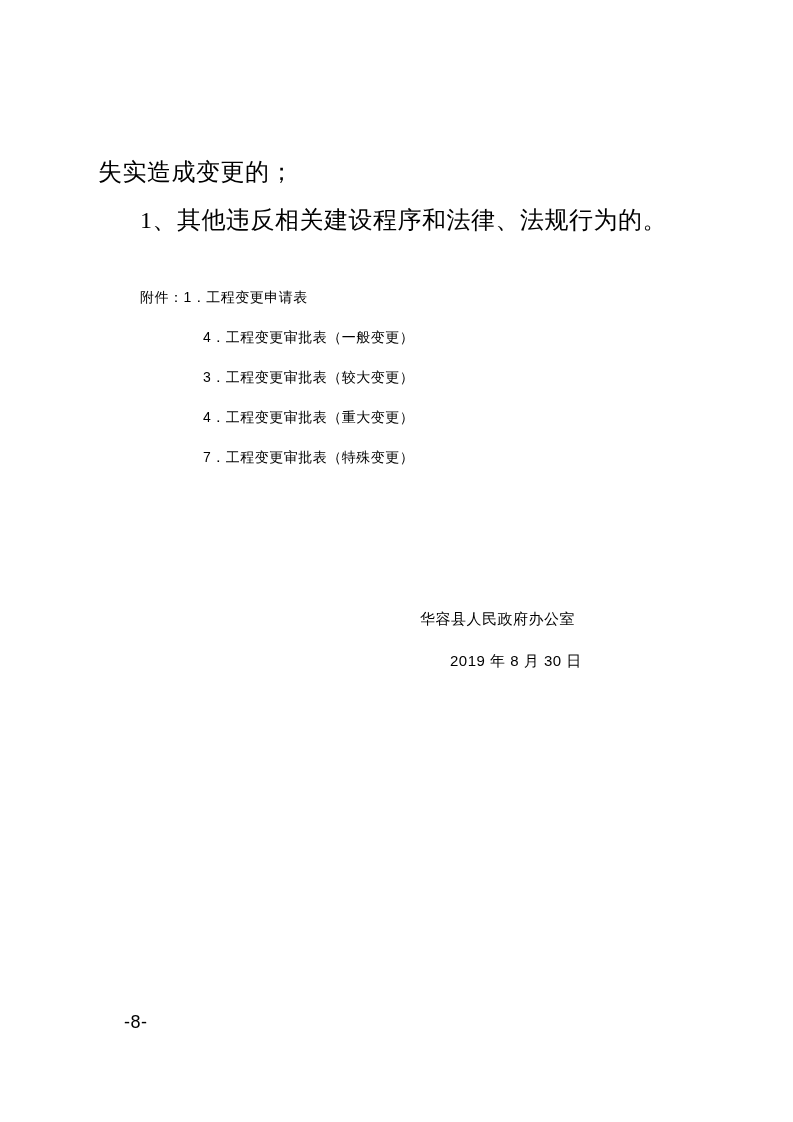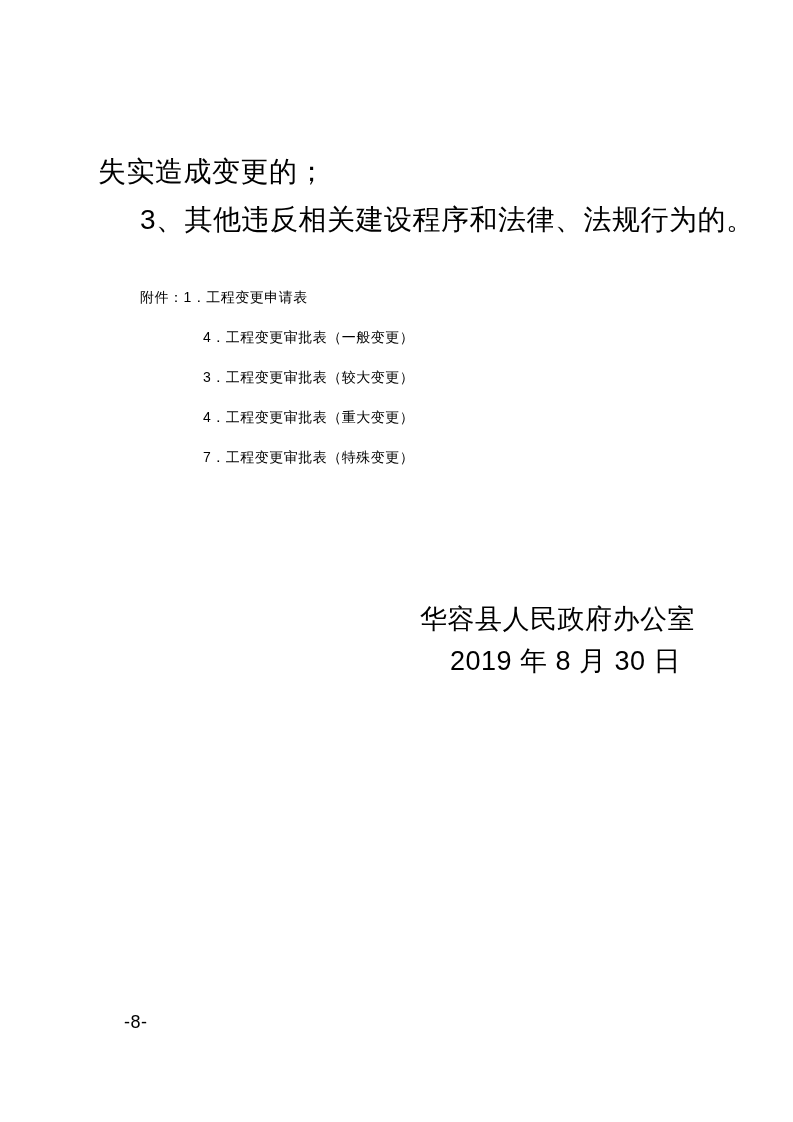--- a/index.html
+++ b/index.html
@@ -16,24 +16,25 @@
     color: #000000;
     overflow: hidden;
   }
   .body-text {
     position: absolute;
     left: 98px;
     top: 148px;
     width: 620px;
   }
   .para {
-    font-size: 28px;
+    font-size: 24px;
     line-height: 48px;
     letter-spacing: 0.5px;
     white-space: pre;
+    font-family: Liberation Serif, serif;
   }
   .para.indent {
     text-indent: 42px;
   }
   .attach-block {
     position: absolute;
     left: 140px;
     top: 277px;
     width: 560px;
   }
@@ -46,21 +47,21 @@
   .attach-line.sub {
     padding-left: 63px;
   }
   .signature {
     position: absolute;
     left: 420px;
     top: 598px;
     width: 320px;
   }
   .sig-line {
-    font-size: 27px;
+    font-size: 15px;
     line-height: 42px;
     letter-spacing: 0.5px;
     white-space: pre;
   }
   .sig-line.date {
     padding-left: 30px;
   }
   .page-number {
     position: absolute;
     left: 124px;
@@ -69,21 +70,21 @@
     letter-spacing: 0.5px;
   }
 </style>
 </head>
 <body>
 
 <div class="page">
 
   <div class="body-text">
     <div class="para">失实造成变更的；</div>
-    <div class="para indent">3、其他违反相关建设程序和法律、法规行为的。</div>
+    <div class="para indent">1、其他违反相关建设程序和法律、法规行为的。</div>
   </div>
 
   <div class="attach-block">
     <div class="attach-line">附件：1．工程变更申请表</div>
     <div class="attach-line sub">4．工程变更审批表（一般变更）</div>
     <div class="attach-line sub">3．工程变更审批表（较大变更）</div>
     <div class="attach-line sub">4．工程变更审批表（重大变更）</div>
     <div class="attach-line sub">7．工程变更审批表（特殊变更）</div>
   </div>
 

